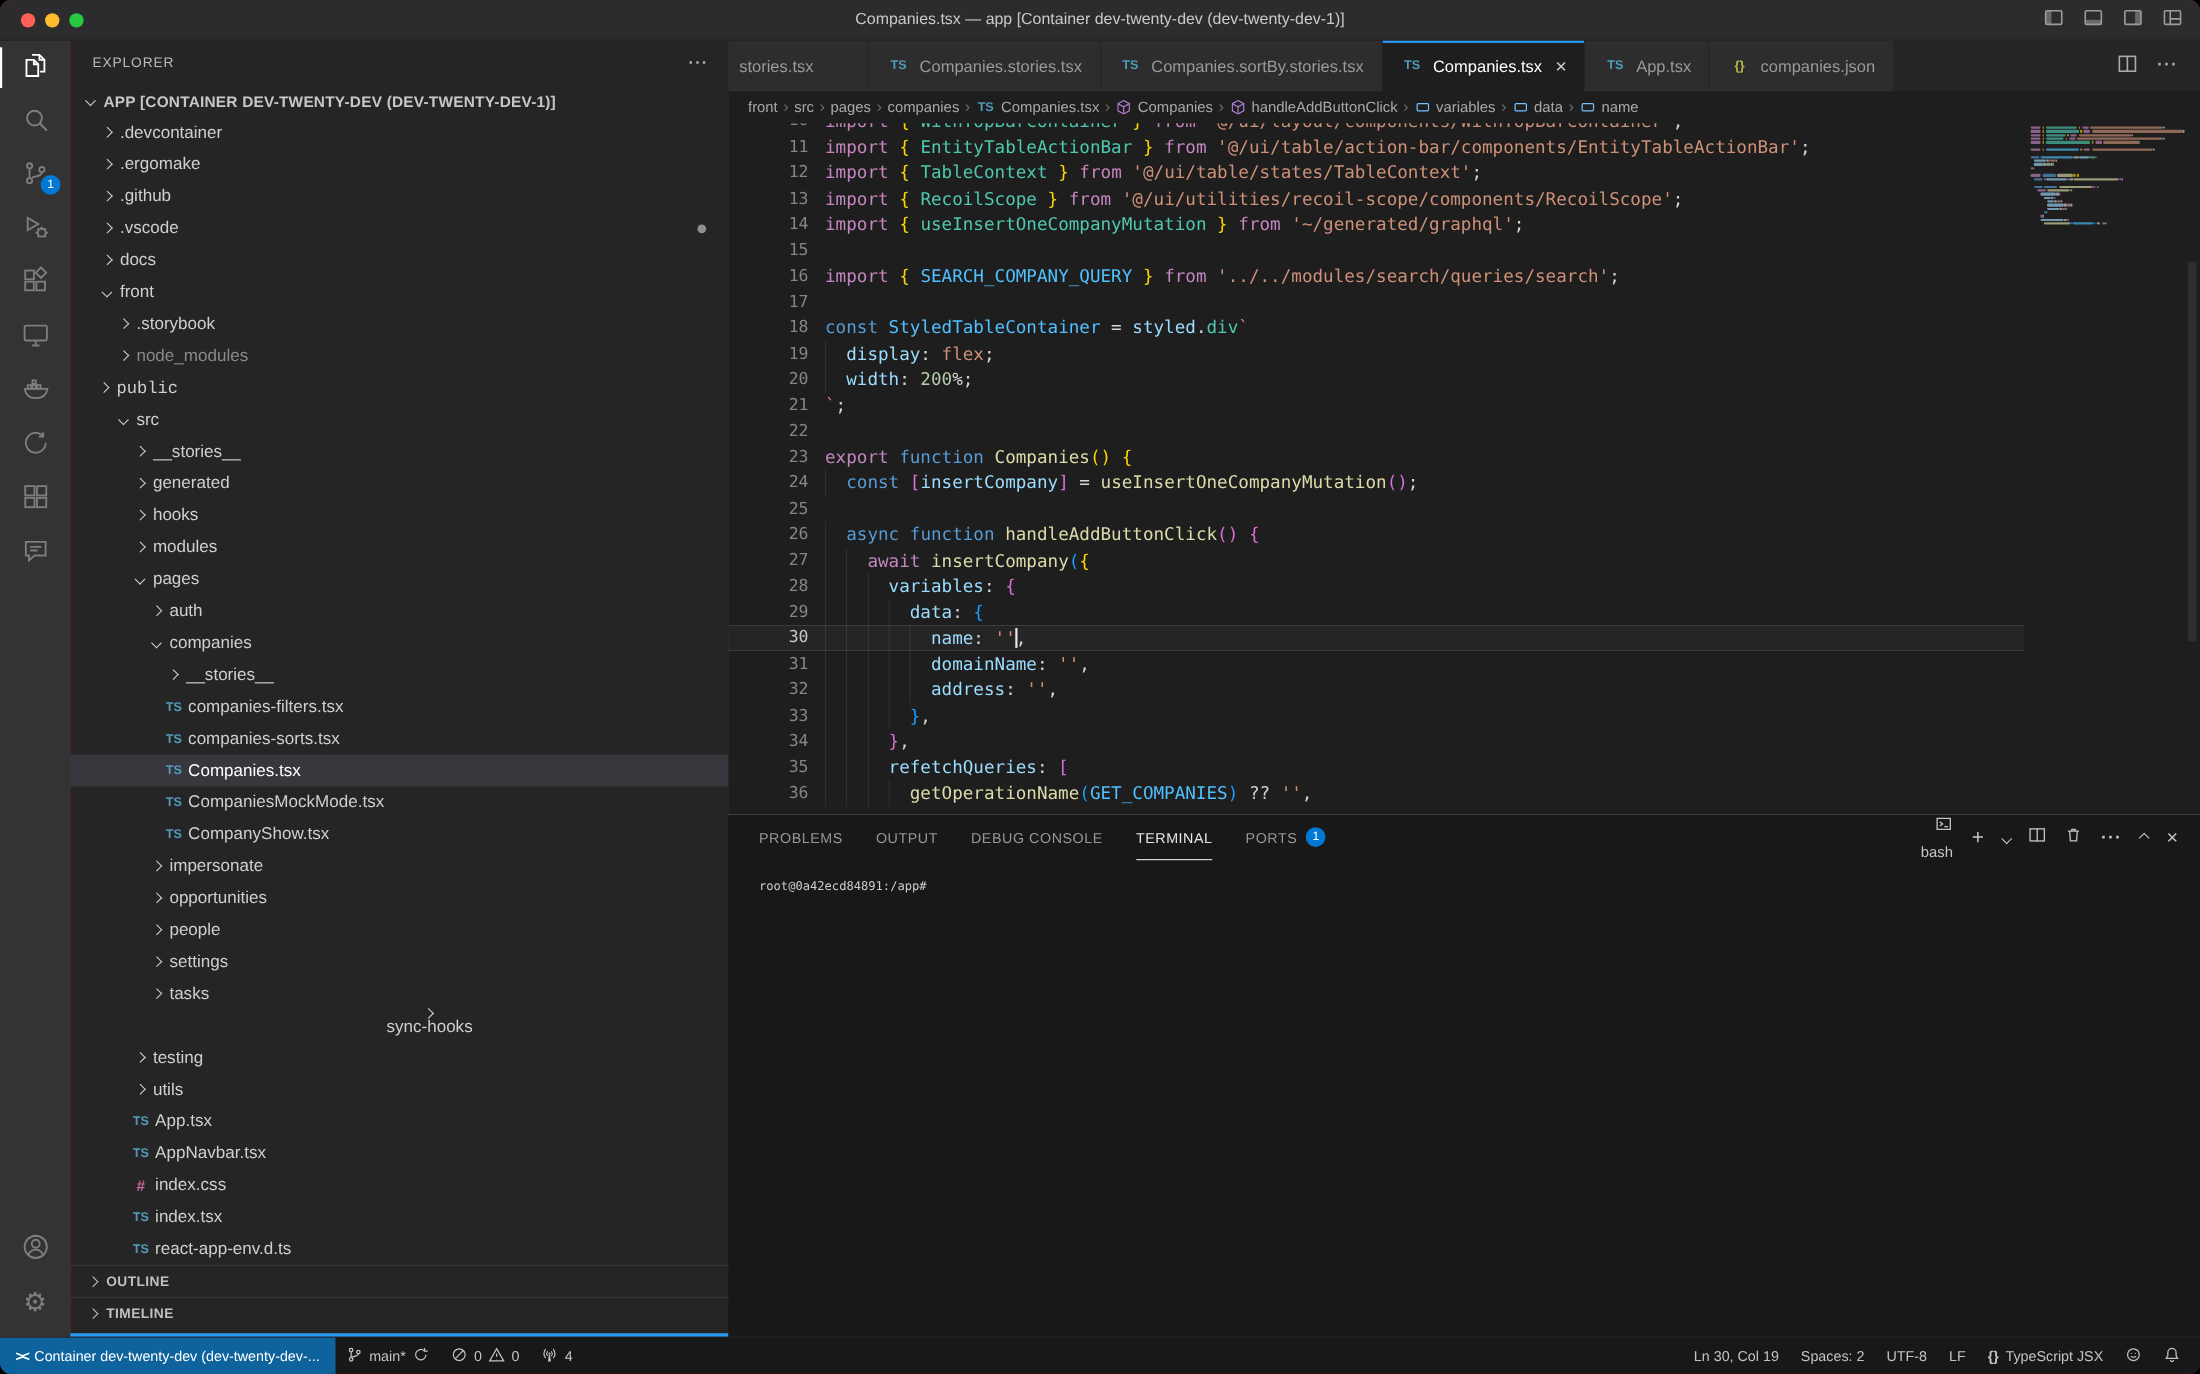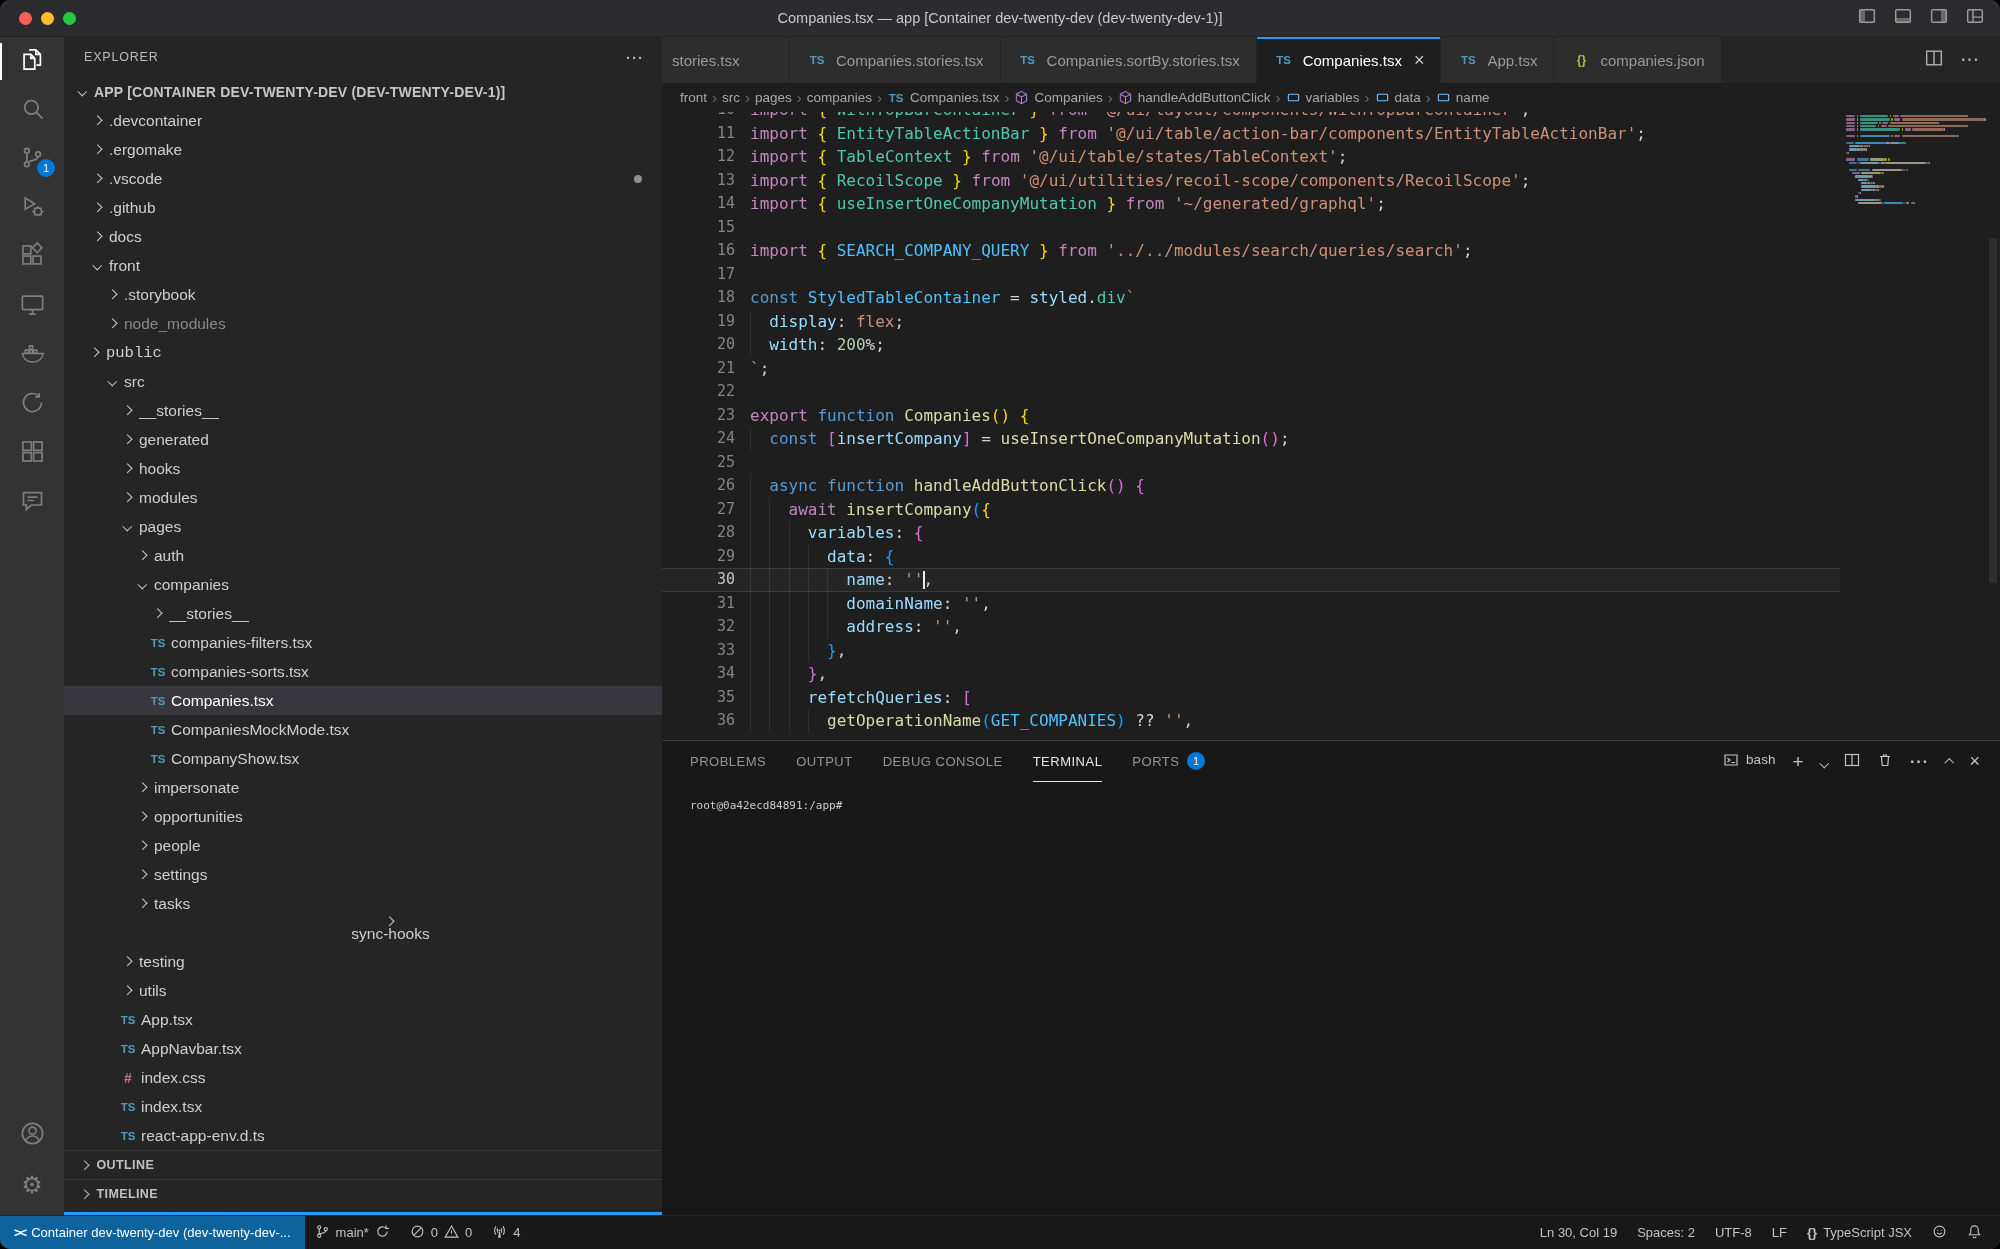--- a/index.html
+++ b/index.html
@@ -104,21 +104,21 @@
   .panel { flex:1; min-height:0; border-top:1px solid #3a3a3a; background:#181818; display:flex; flex-direction:column; }
   .panel-header { height:41px; flex:none; display:flex; align-items:center; padding:0 20px 0 28px; }
   #panel-tabs { display:flex; height:100%; }
   .ptab { margin-right:30px; display:flex; align-items:center; gap:8px; color:#969696;
     font-size:13px; letter-spacing:.5px; border-bottom:1px solid transparent; }
   .ptab.active { color:#e7e7e7; border-bottom-color:#e7e7e7; }
   .pbadge { background:var(--badge,#0078d4); color:#fff; font-size:11px; min-width:18px; height:18px;
     border-radius:9px; display:flex; align-items:center; justify-content:center; padding:0 4px; }
   .panel-actions { margin-left:auto; display:flex; align-items:center; gap:17px; color:#c5c5c5; }
   .panel-actions svg { width:16px; height:16px; }
-  .pa-shell { display:flex; align-items:flex-start; gap:7px; font-size:13.5px; }
+  .pa-shell { display:flex; align-items:flex-end; gap:7px; font-size:13.5px;flex-direction:column; }
   .pa-x { font-size:18px; }
   .pa-plus { font-size:19px; }
   .terminal { flex:1; padding:17px 0 0 28px; font-family:"DejaVu Sans Mono", monospace; font-size:11px; color:#cccccc; }
 
   
   .statusbar { height:34px; display:flex; align-items:stretch; background:#181818; font-size:13px; color:#c3c3c3;
     border-top:1px solid #252525; }
   .sb-item { display:flex; align-items:center; gap:6px; padding:0 10px; white-space:nowrap; }
   .sb-item svg { width:15px; height:15px; }
   .sb-item.remote { background:var(--remote,#0e639c); color:#fff; padding:0 14px; }
@@ -277,28 +277,28 @@
           <div class="trow" style="padding-left: 23px;">
             <span class="tchev">
               <i class="chev right"></i>
             </span>
             <span class="tlabel">.ergomake</span>
           </div>
           <div class="trow" style="padding-left: 23px;">
             <span class="tchev">
               <i class="chev right"></i>
             </span>
+            <span class="tlabel">.github</span>
+          </div>
+          <div class="trow" style="padding-left: 23px;">
+            <span class="tchev">
+              <i class="chev right"></i>
+            </span>
             <span class="tlabel">.vscode</span>
             <span class="moddot"></span>
-          </div>
-          <div class="trow" style="padding-left: 23px;">
-            <span class="tchev">
-              <i class="chev right"></i>
-            </span>
-            <span class="tlabel">.github</span>
           </div>
           <div class="trow" style="padding-left: 23px;">
             <span class="tchev">
               <i class="chev right"></i>
             </span>
             <span class="tlabel">docs</span>
           </div>
           <div class="trow" style="padding-left: 23px;">
             <span class="tchev">
               <i class="chev down"></i>

